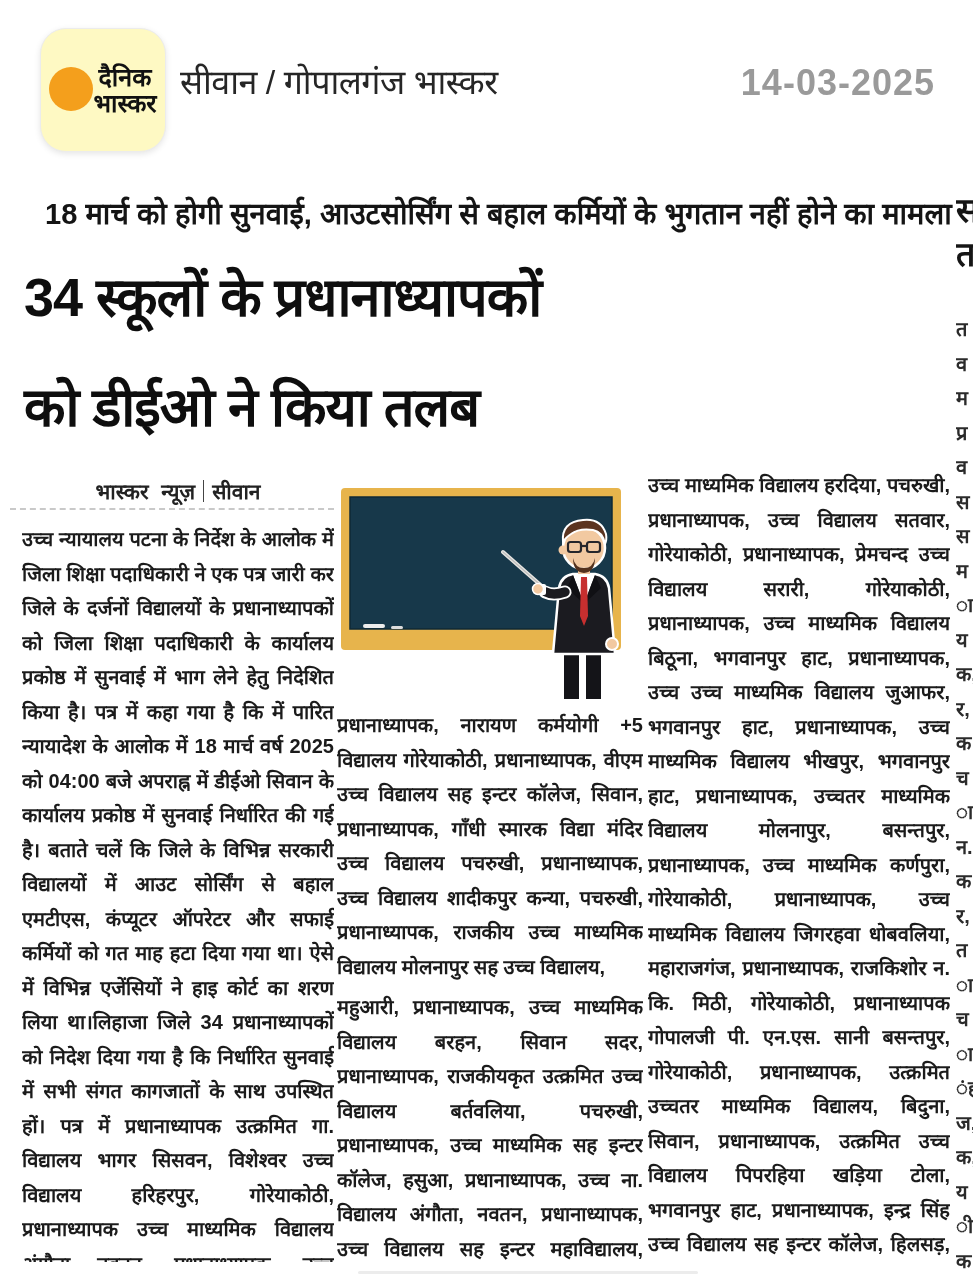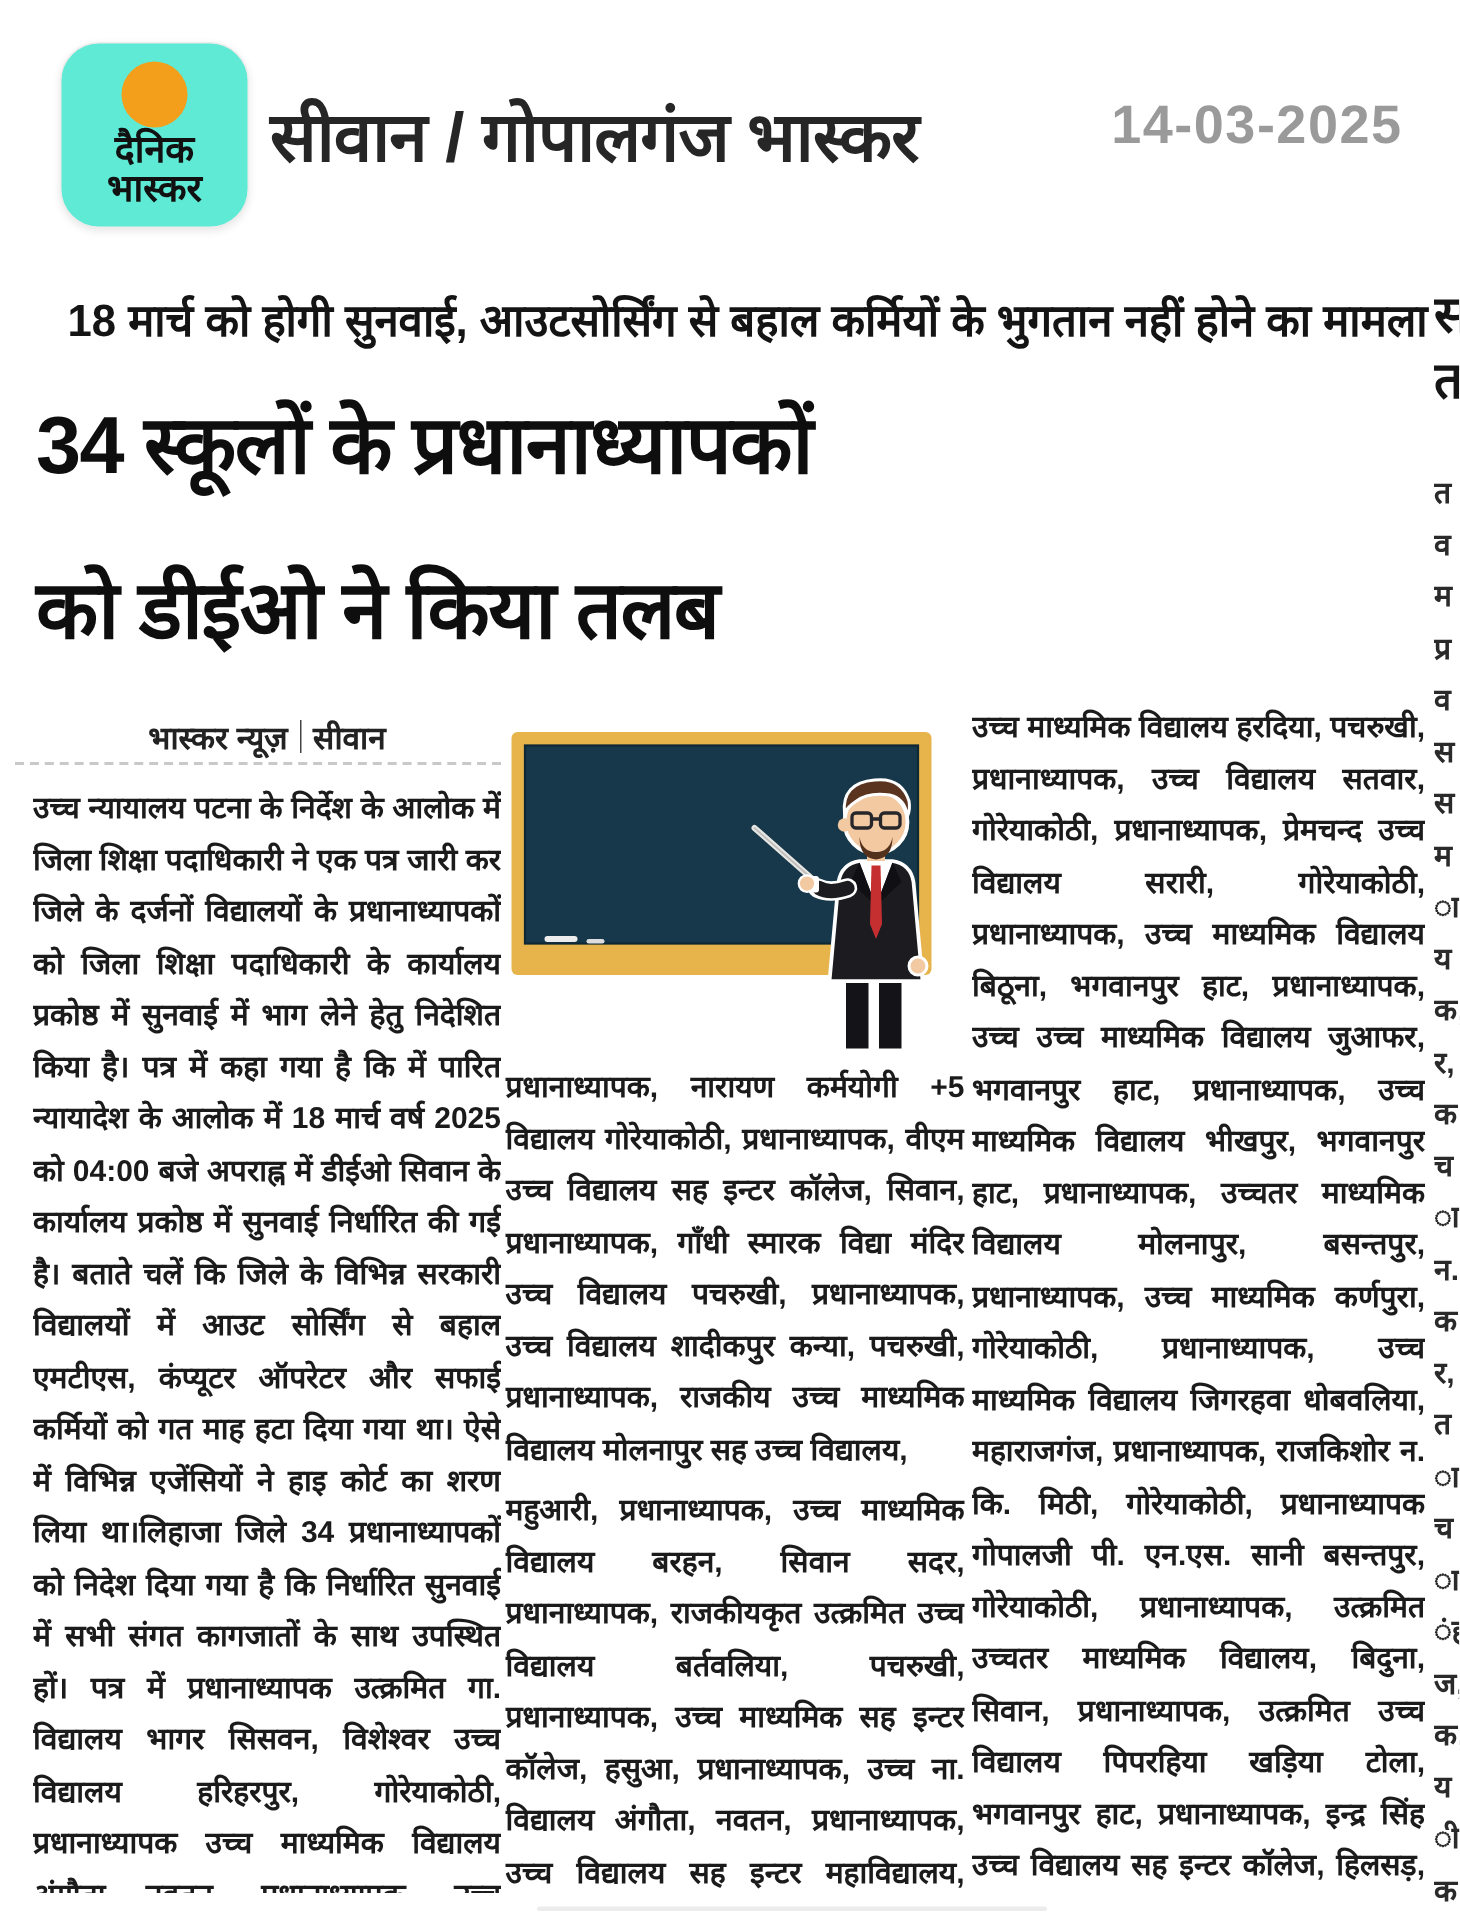--- a/index.html
+++ b/index.html
@@ -6,49 +6,49 @@
   html,body { background:#ffffff; }
   .page{
     position:relative; width:973px; height:1280px; overflow:hidden;
     background:#ffffff; font-family:"Liberation Sans","DejaVu Sans",sans-serif;
     color:#1c1c1c;
   }
   
   .header{ position:absolute; left:0; top:0; width:973px; height:175px; background:#fff; }
   .logo-card{
     position:absolute; left:40px; top:28px; width:126px; height:124px;
-    background:#5eead4; border:1px solid #ececec; border-radius:26px;
+    background:#fef9c3; border:1px solid #ececec; border-radius:26px;
     box-shadow:0 2px 6px rgba(0,0,0,.10);
-    display:flex; flex-direction:column; align-items:center; justify-content:center;
+    display:flex; flex-direction:row; align-items:center; justify-content:center;
   }
   .logo-sun{ width:44px; height:44px; border-radius:50%; margin-bottom:2px; }
   .logo-text{ font-weight:800; font-size:25px; line-height:1.04; color:#111; text-align:center; }
   .masthead-title{
-    position:absolute; left:180px; top:58px; font-size:46px; font-weight:700;
+    position:absolute; left:180px; top:58px; font-size:34px; font-weight:400;
     color:#262626; letter-spacing:-0.5px; white-space:nowrap;
   }
   .masthead-date{
     position:absolute; right:38px; top:62px; font-size:36px; font-weight:700;
     color:#9a9a9a; letter-spacing:1px;
   }
   
   .kicker{
     position:absolute; left:45px; top:192px; width:895px;
     font-size:30px; font-weight:800; color:#141414; white-space:nowrap;
     transform:scaleX(.97); transform-origin:left;
   }
   .headline{
     position:absolute; left:24px; top:242px; width:940px;
     font-size:54px; line-height:110px; font-weight:800; color:#0e0e0e;
     letter-spacing:-1px;
   }
   .byline-row{
     position:absolute; left:22px; top:477px; width:312px;
     display:flex; align-items:center; justify-content:center; gap:8px;
-    font-size:21px; font-weight:800; color:#222;
+    font-size:21px; font-weight:800; color:#222;font-family:Liberation Mono, monospace;
   }
   .byline-sep{ width:1px; height:22px; background:#444; }
   .byline-rule{
     position:absolute; left:10px; top:508px; width:324px; height:0;
     border-top:2px dashed #c9c9c9;
   }
   .bodycol{
     position:absolute; font-size:20px; line-height:34.5px; font-weight:700;
     color:#1b1b1b; text-align:justify;
   }

